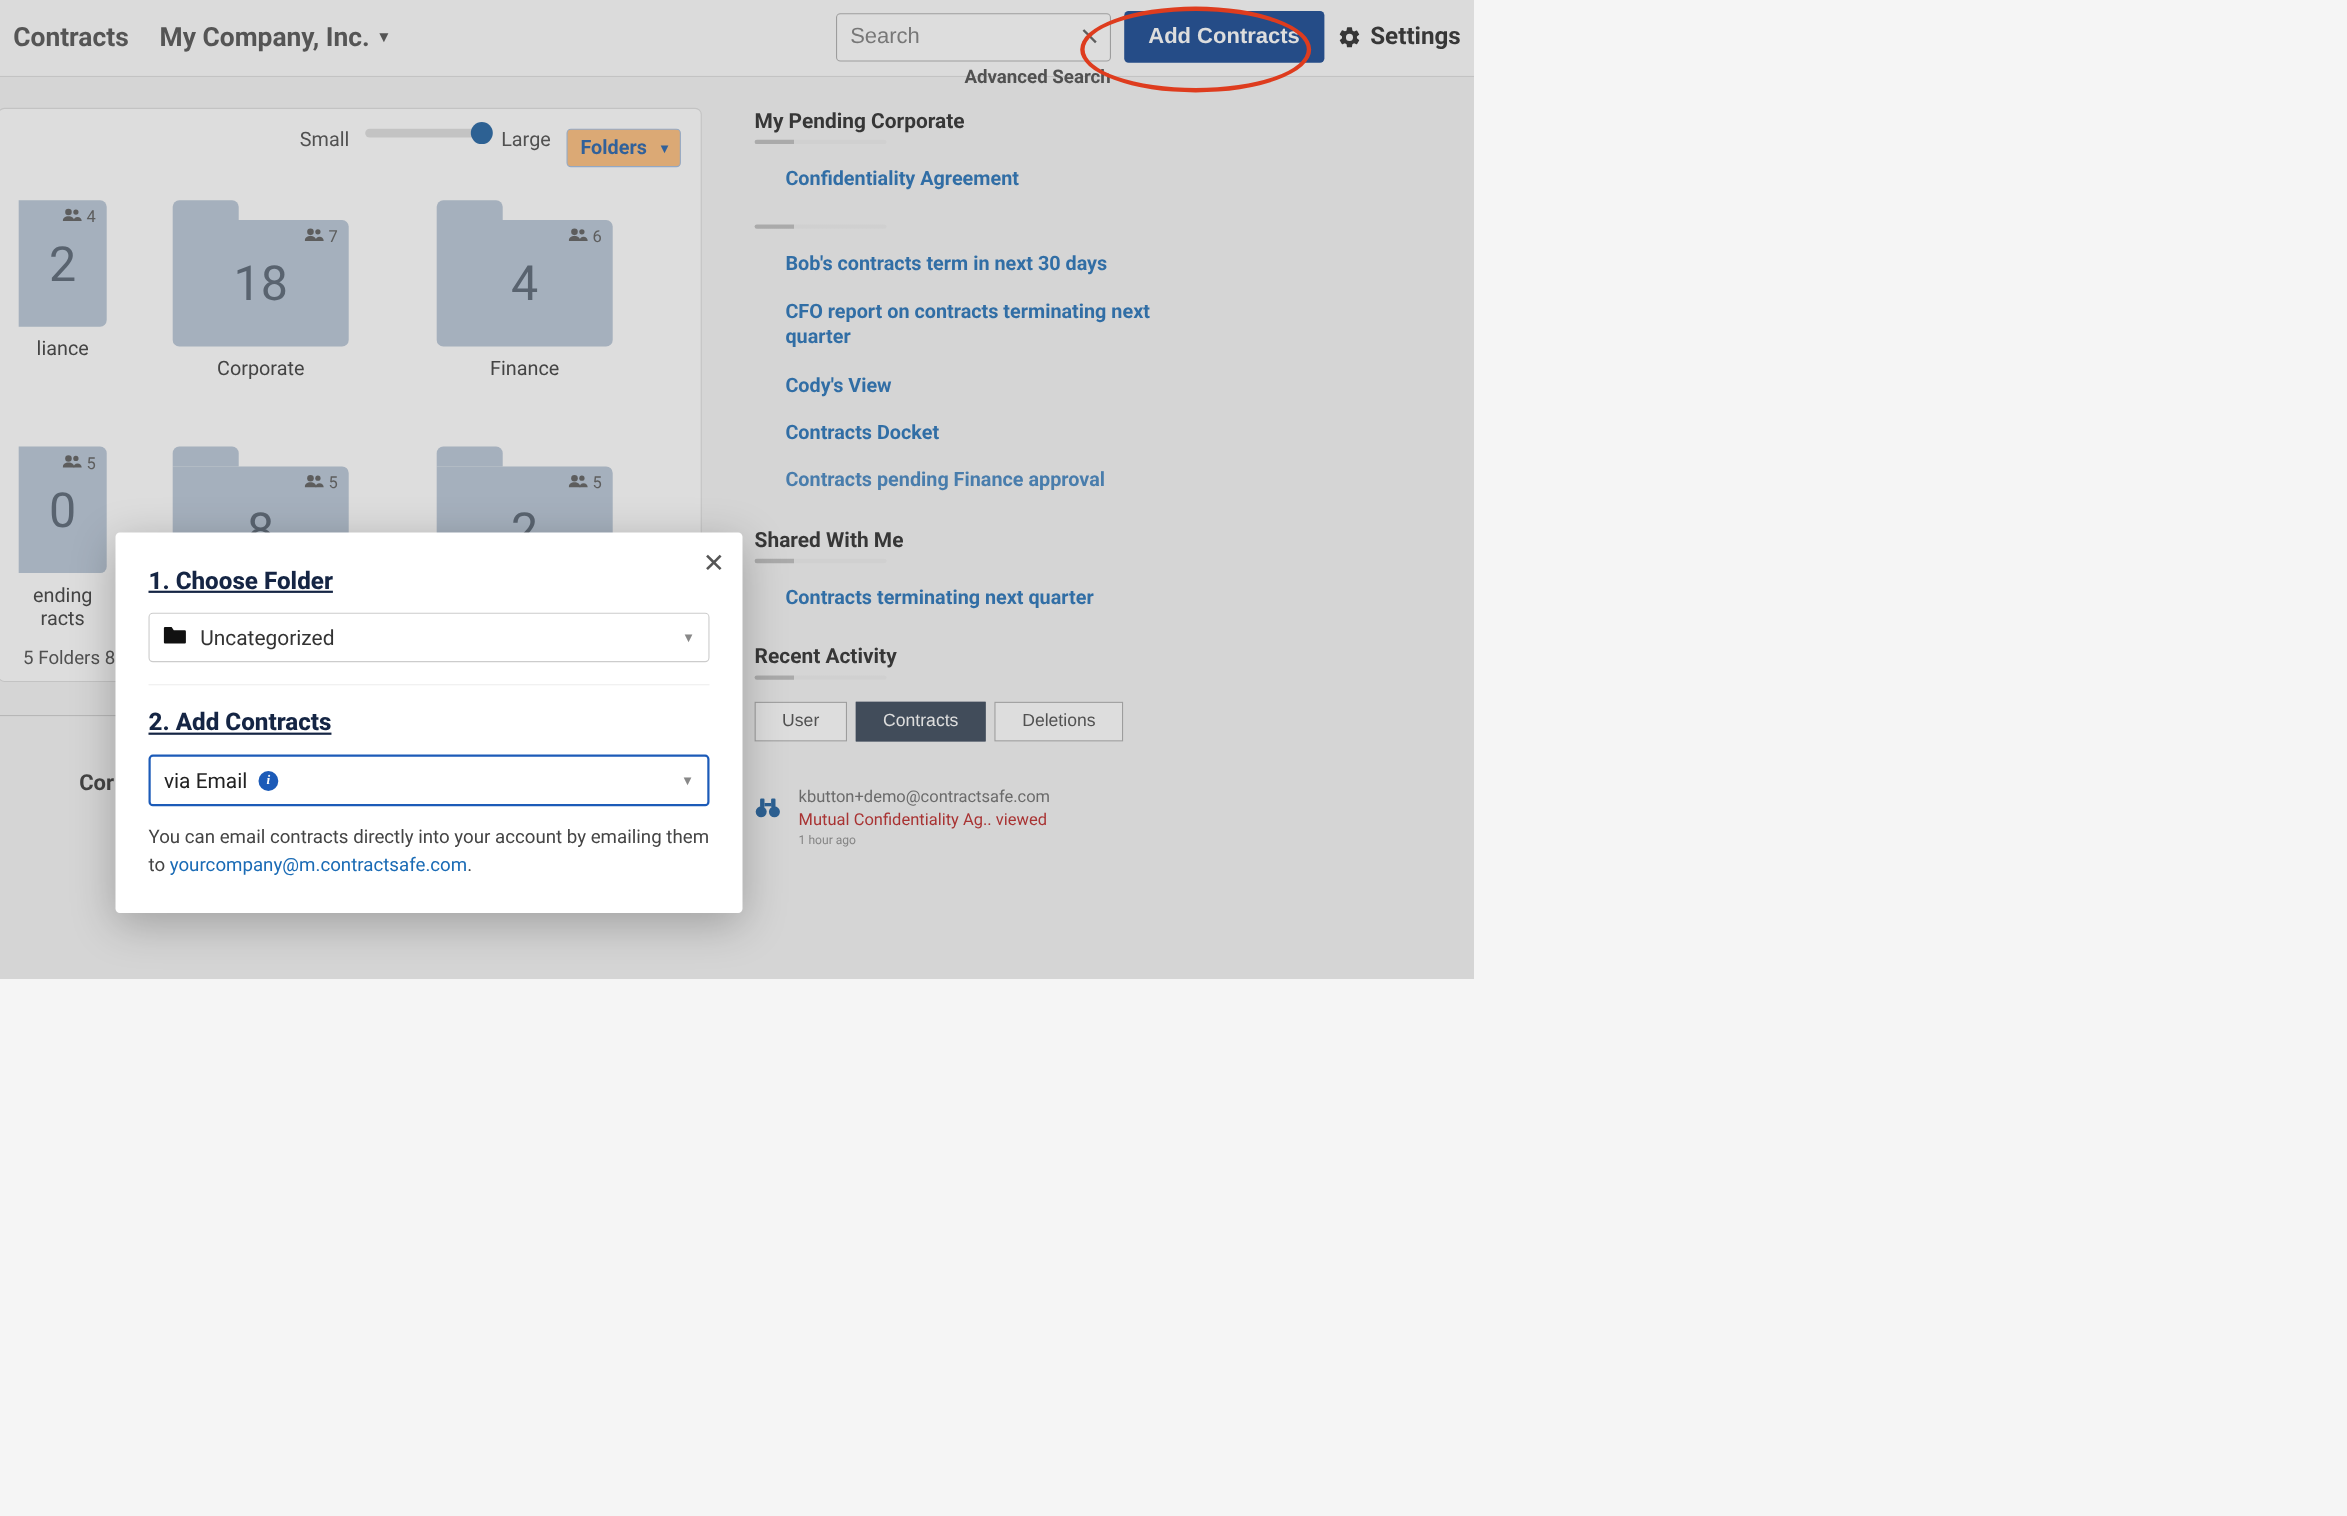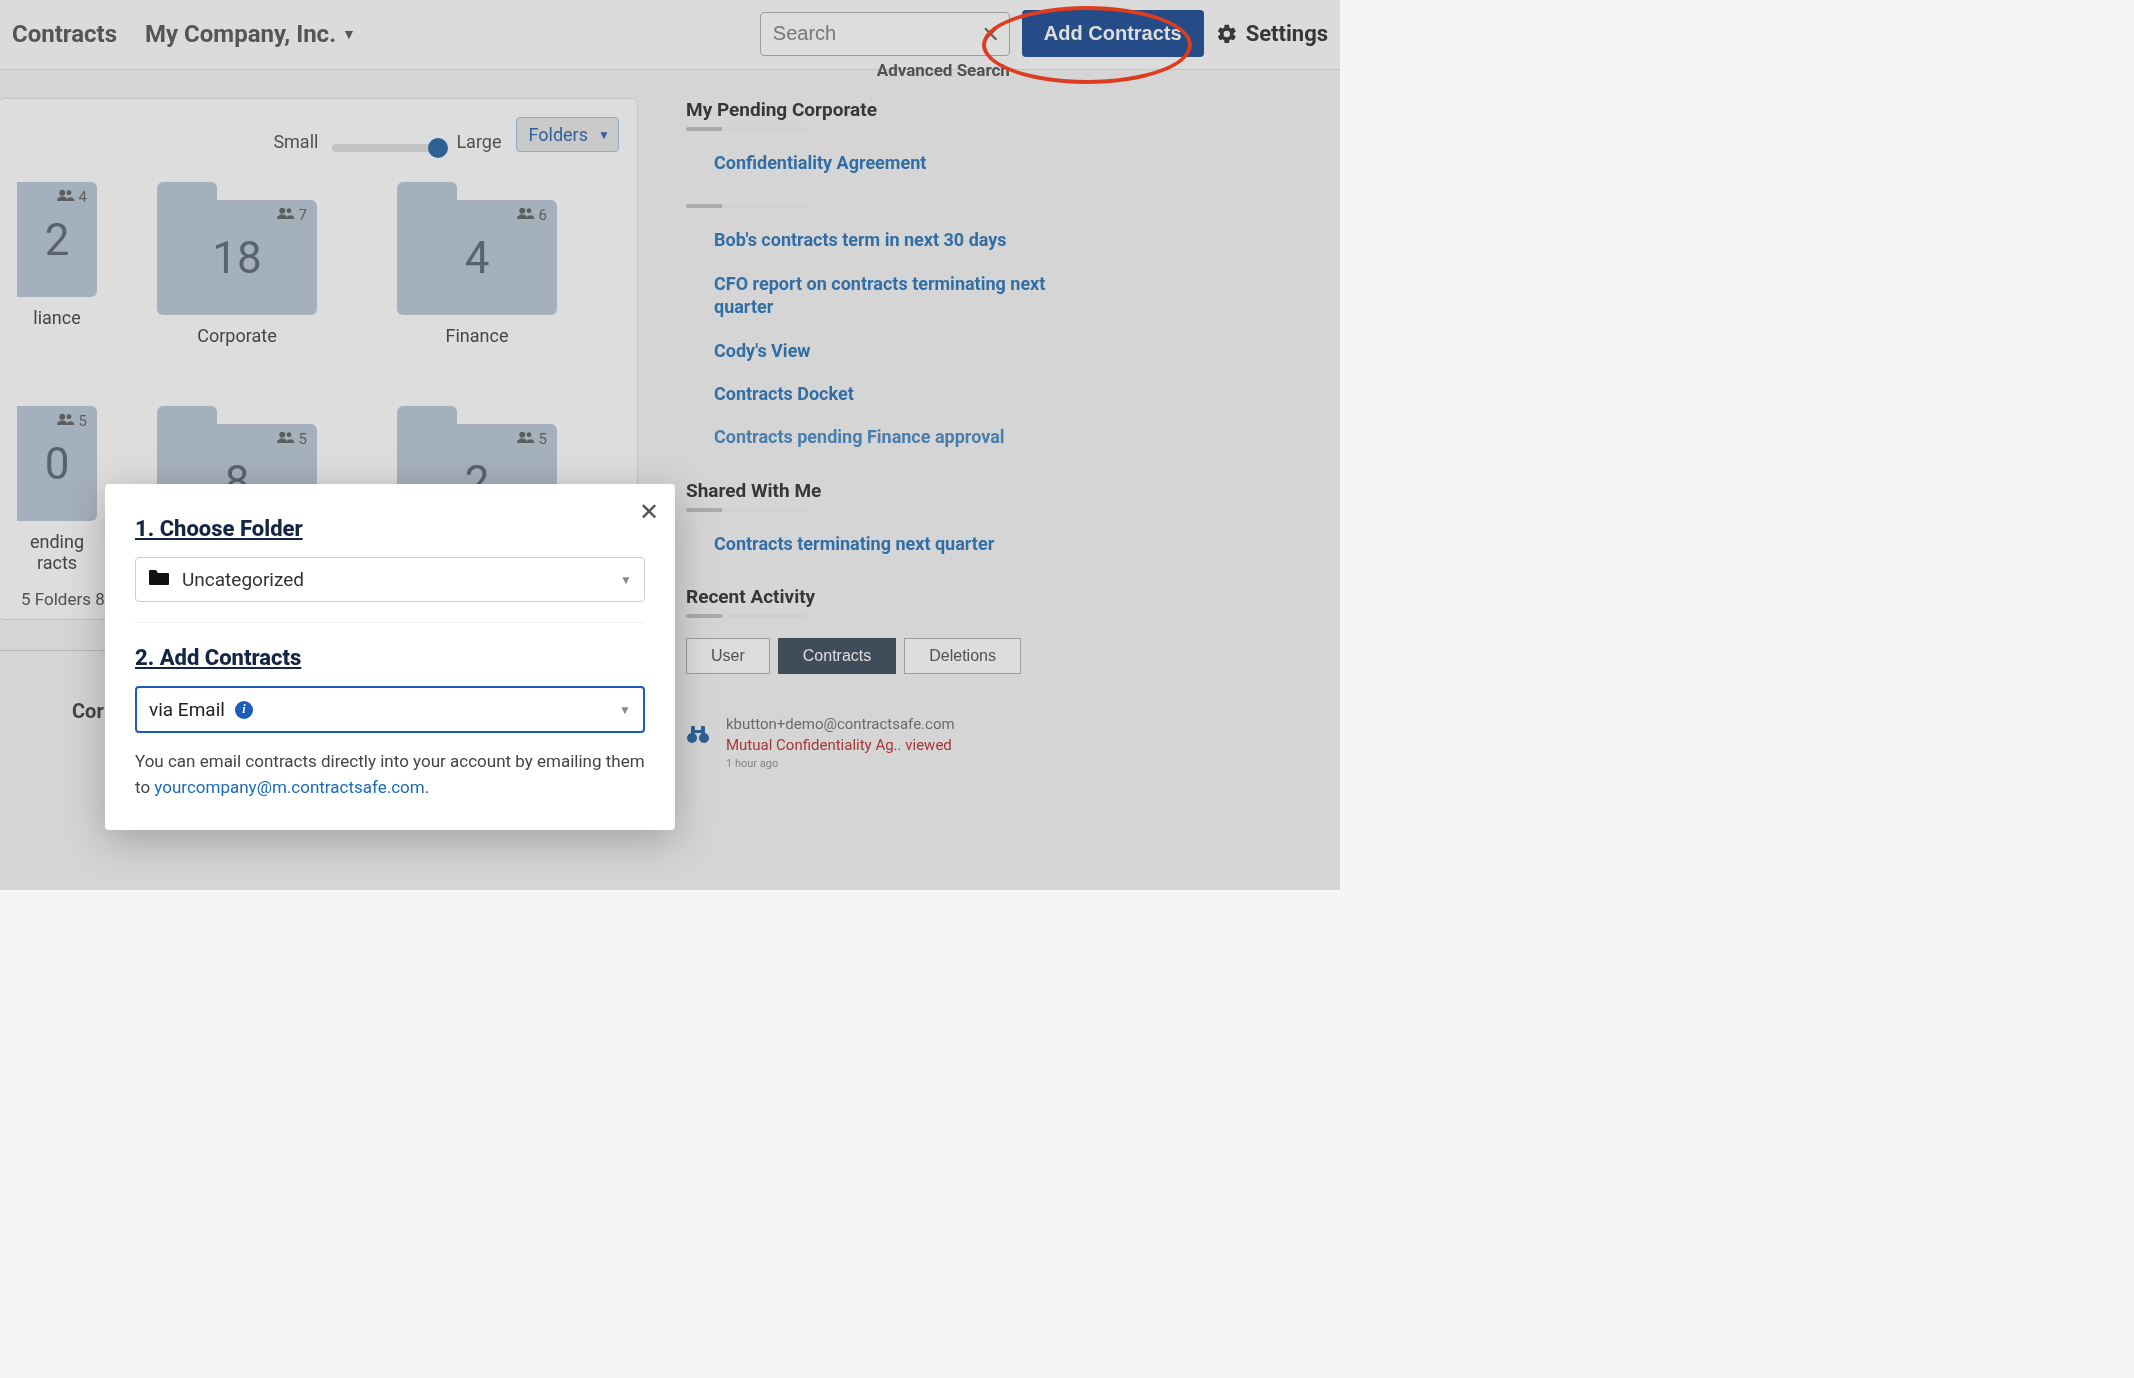--- a/index.html
+++ b/index.html
@@ -135,41 +135,41 @@
     border: 1px solid #ddd;
     border-radius: 6px;
     background: #fff;
     margin-left: -2px;
     width: 640px;
     padding: 18px 18px 10px 18px;
     position: relative;
   }
   .panel-controls {
     display: flex;
-    align-items: flex-end;
+    align-items: flex-start;
     justify-content: flex-end;
     gap: 14px;
     margin-bottom: 30px;
   }
   .size-label { font-size: 18px; color: #444; }
   .slider-track {
     width: 110px; height: 8px; background: #ddd; border-radius: 4px; position: relative;
   }
   .slider-thumb {
     position: absolute; right: -6px; top: -6px;
     width: 20px; height: 20px; background: #155a9c; border-radius: 50%;
   }
   .folders-dd {
     border: 1px solid #9db9de;
     border-radius: 4px;
     padding: 6px 30px 6px 12px;
     font-size: 18px;
-    font-weight: 400;
+    font-weight: 700;
     color: #1a5aa6;
-    background: #e5e5e5;
+    background: #fdba74;
     position: relative;
     cursor: pointer;
   }
   .folders-dd .dd-caret {
     position: absolute; right: 8px; top: 50%; transform: translateY(-50%);
     font-size: 12px; color: #1a5aa6;
   }
 
   .folders-grid {
     display: grid;

